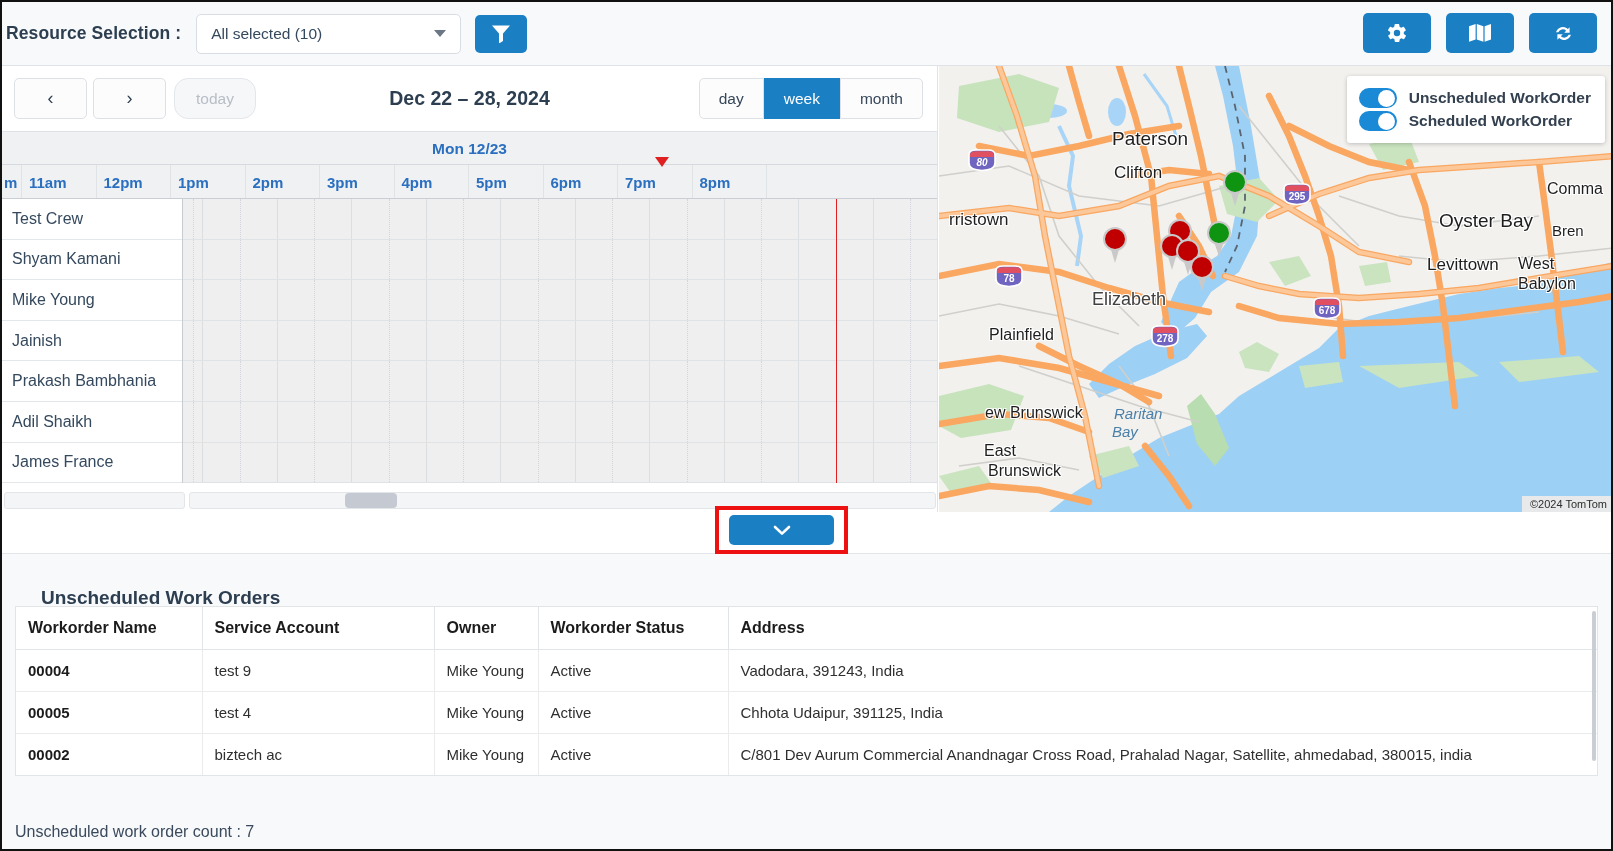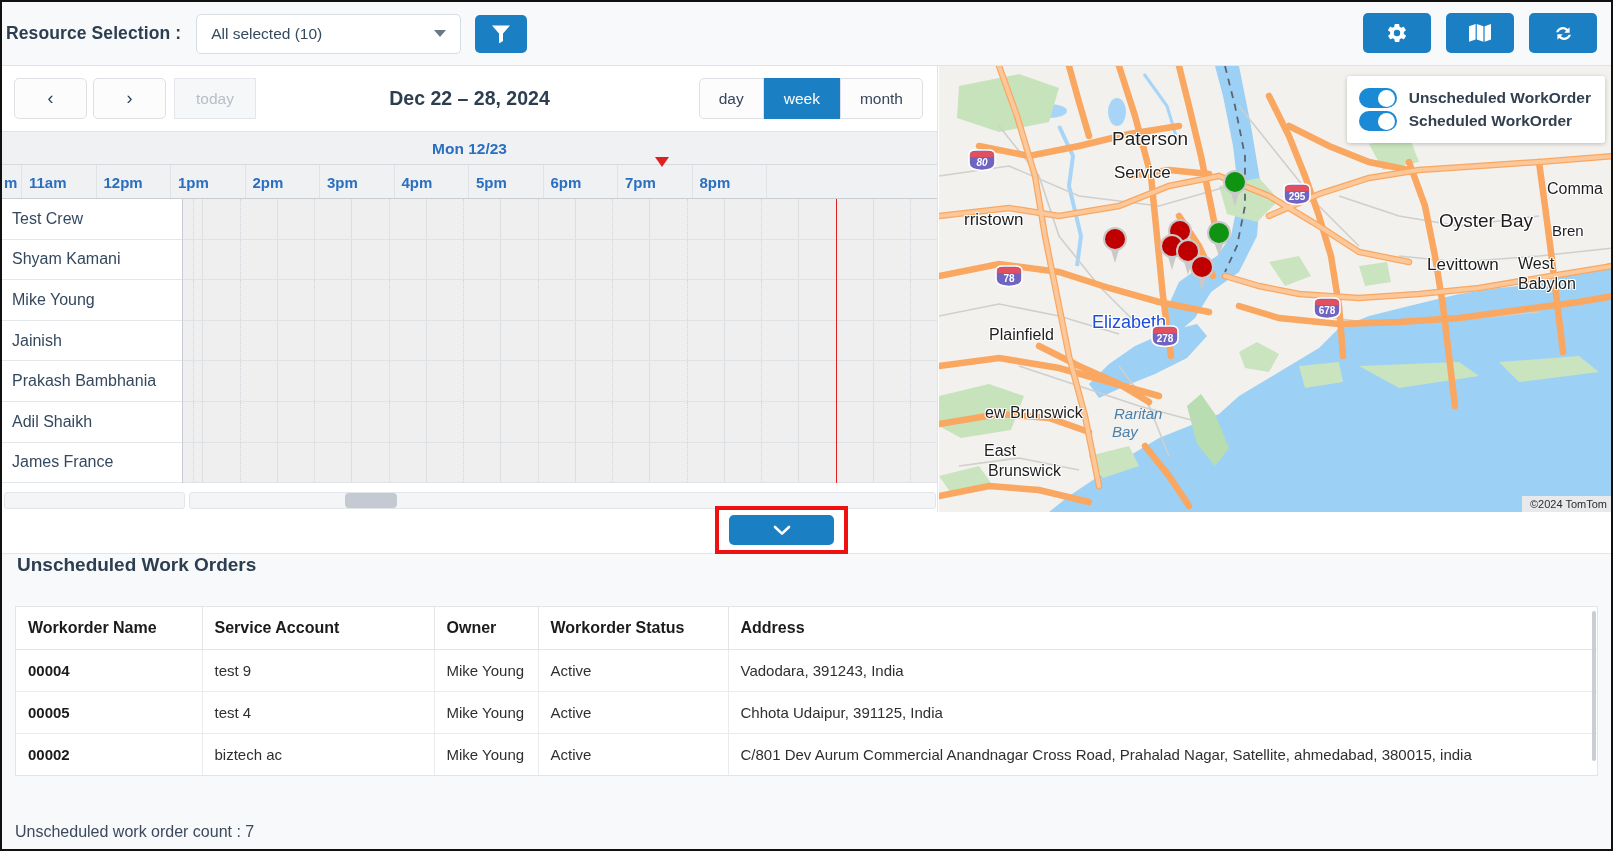--- a/index.html
+++ b/index.html
@@ -74,21 +74,21 @@
   }
   .nav-group { display: flex; margin-left: 12px; gap: 6px; }
   .nav-btn {
     width: 73px; height: 41px;
     background: #fcfcfd; border: 1px solid #dde1e6; border-radius: 5px;
     display: flex; align-items: center; justify-content: center;
     color: #2c3e50; font-size: 18px; cursor: pointer;
   }
   .today-btn {
     width: 82px; height: 41px; margin-left: 8px;
-    background: #f6f7f8; border: 1px solid #e3e6ea; border-radius: 0;
+    background: #f6f7f8; border: 1px solid #e3e6ea; border-radius: 14px;
     color: #b8bec6; font-size: 15.5px; cursor: default;
     display: flex; align-items: center; justify-content: center;
   }
   .cal-title {
     position: absolute; left: 0; right: 0; text-align: center;
     font-size: 19.5px; font-weight: bold; color: #2c3e50;
     pointer-events: none;
   }
   .view-group {
     position: absolute; right: 14px; display: flex;
@@ -253,21 +253,21 @@
     cursor: pointer; z-index: 3;
   }
 
   
   .unsched {
     position: absolute; left: 0; top: 552px; width: 1609px; height: 295px;
     background: #f8f9fb;
   }
   .unsched-head {
     position: relative; height: 55px;
-    display: flex; align-items: flex-start;
+    display: flex; align-items: flex-end; margin-left: 24px;
   }
   .unsched-title {
     margin-left: 15px;
     font-size: 19px; font-weight: bold; color: #2c3e50;
   }
   .search-box {
     position: absolute; right: 15px; top: 8px;
     width: 305px; height: 38px;
     background: #fff; border: 1px solid #dcdfe3;
     border-radius: 19px;
@@ -579,23 +579,23 @@
       <g stroke="#fcc89a" stroke-width="4" fill="none" stroke-linecap="round">
         <path d="M0 150 L70 142 L120 150 L180 140 L230 120 L280 110 L330 130 L380 160 L420 186 L470 196"></path>
         <path d="M60 0 L78 50 L96 110 L106 170 L118 230 L130 290 L146 350 L160 420"></path>
         <path d="M286 210 L320 220 L360 228 L420 232 L480 228 L540 222 L600 212 L674 200"></path>
         <path d="M330 150 L380 128 L430 112 L480 104 L540 100 L600 96 L674 90"></path>
       </g>
     </svg>
 
     <div id="map-labels">
         <div style="position: absolute; left: 173px; top: 62px; font-size: 19px; white-space: nowrap; z-index: 8; color: rgb(30, 30, 30); text-shadow: rgb(255, 255, 255) 1px 1px 0px, rgb(255, 255, 255) -1px 1px 0px, rgb(255, 255, 255) 1px -1px 0px, rgb(255, 255, 255) -1px -1px 0px;">Paterson</div>
-        <div style="position: absolute; left: 175px; top: 97px; font-size: 17px; white-space: nowrap; z-index: 8; color: rgb(30, 30, 30); text-shadow: rgb(255, 255, 255) 1px 1px 0px, rgb(255, 255, 255) -1px 1px 0px, rgb(255, 255, 255) 1px -1px 0px, rgb(255, 255, 255) -1px -1px 0px;">Service</div>
-        <div style="position: absolute; left: 25px; top: 144px; font-size: 17px; white-space: nowrap; z-index: 8; color: rgb(30, 30, 30); text-shadow: rgb(255, 255, 255) 1px 1px 0px, rgb(255, 255, 255) -1px 1px 0px, rgb(255, 255, 255) 1px -1px 0px, rgb(255, 255, 255) -1px -1px 0px;">rristown</div>
-        <div style="position: absolute; left: 153px; top: 246px; font-size: 18px; white-space: nowrap; z-index: 8; color: #1d4ed8; text-shadow: rgb(255, 255, 255) 1px 1px 0px, rgb(255, 255, 255) -1px 1px 0px, rgb(255, 255, 255) 1px -1px 0px, rgb(255, 255, 255) -1px -1px 0px;">Elizabeth</div>
+        <div style="position: absolute; left: 175px; top: 97px; font-size: 17px; white-space: nowrap; z-index: 8; color: rgb(30, 30, 30); text-shadow: rgb(255, 255, 255) 1px 1px 0px, rgb(255, 255, 255) -1px 1px 0px, rgb(255, 255, 255) 1px -1px 0px, rgb(255, 255, 255) -1px -1px 0px;">Clifton</div>
+        <div style="position: absolute; left: 10px; top: 144px; font-size: 17px; white-space: nowrap; z-index: 8; color: rgb(30, 30, 30); text-shadow: rgb(255, 255, 255) 1px 1px 0px, rgb(255, 255, 255) -1px 1px 0px, rgb(255, 255, 255) 1px -1px 0px, rgb(255, 255, 255) -1px -1px 0px;">rristown</div>
+        <div style="position: absolute; left: 153px; top: 223px; font-size: 18px; white-space: nowrap; z-index: 8; color: #404040; text-shadow: rgb(255, 255, 255) 1px 1px 0px, rgb(255, 255, 255) -1px 1px 0px, rgb(255, 255, 255) 1px -1px 0px, rgb(255, 255, 255) -1px -1px 0px;">Elizabeth</div>
         <div style="position: absolute; left: 50px; top: 260px; font-size: 16px; white-space: nowrap; z-index: 8; color: rgb(30, 30, 30); text-shadow: rgb(255, 255, 255) 1px 1px 0px, rgb(255, 255, 255) -1px 1px 0px, rgb(255, 255, 255) 1px -1px 0px, rgb(255, 255, 255) -1px -1px 0px;">Plainfield</div>
         <div style="position: absolute; left: 46px; top: 338px; font-size: 16px; white-space: nowrap; z-index: 8; color: rgb(30, 30, 30); text-shadow: rgb(255, 255, 255) 1px 1px 0px, rgb(255, 255, 255) -1px 1px 0px, rgb(255, 255, 255) 1px -1px 0px, rgb(255, 255, 255) -1px -1px 0px;">ew Brunswick</div>
         <div style="position: absolute; left: 45px; top: 376px; font-size: 16px; white-space: nowrap; z-index: 8; color: rgb(30, 30, 30); text-shadow: rgb(255, 255, 255) 1px 1px 0px, rgb(255, 255, 255) -1px 1px 0px, rgb(255, 255, 255) 1px -1px 0px, rgb(255, 255, 255) -1px -1px 0px;">East</div>
         <div style="position: absolute; left: 49px; top: 396px; font-size: 16px; white-space: nowrap; z-index: 8; color: rgb(30, 30, 30); text-shadow: rgb(255, 255, 255) 1px 1px 0px, rgb(255, 255, 255) -1px 1px 0px, rgb(255, 255, 255) 1px -1px 0px, rgb(255, 255, 255) -1px -1px 0px;">Brunswick</div>
         <div style="position: absolute; left: 500px; top: 144px; font-size: 19px; white-space: nowrap; z-index: 8; color: rgb(30, 30, 30); text-shadow: rgb(255, 255, 255) 1px 1px 0px, rgb(255, 255, 255) -1px 1px 0px, rgb(255, 255, 255) 1px -1px 0px, rgb(255, 255, 255) -1px -1px 0px;">Oyster Bay</div>
         <div style="position: absolute; left: 488px; top: 189px; font-size: 17px; white-space: nowrap; z-index: 8; color: rgb(30, 30, 30); text-shadow: rgb(255, 255, 255) 1px 1px 0px, rgb(255, 255, 255) -1px 1px 0px, rgb(255, 255, 255) 1px -1px 0px, rgb(255, 255, 255) -1px -1px 0px;">Levittown</div>
         <div style="position: absolute; left: 579px; top: 189px; font-size: 16px; white-space: nowrap; z-index: 8; color: rgb(30, 30, 30); text-shadow: rgb(255, 255, 255) 1px 1px 0px, rgb(255, 255, 255) -1px 1px 0px, rgb(255, 255, 255) 1px -1px 0px, rgb(255, 255, 255) -1px -1px 0px;">West</div>
         <div style="position: absolute; left: 579px; top: 209px; font-size: 16px; white-space: nowrap; z-index: 8; color: rgb(30, 30, 30); text-shadow: rgb(255, 255, 255) 1px 1px 0px, rgb(255, 255, 255) -1px 1px 0px, rgb(255, 255, 255) 1px -1px 0px, rgb(255, 255, 255) -1px -1px 0px;">Babylon</div>
         <div style="position: absolute; left: 608px; top: 114px; font-size: 16px; white-space: nowrap; z-index: 8; color: rgb(30, 30, 30); text-shadow: rgb(255, 255, 255) 1px 1px 0px, rgb(255, 255, 255) -1px 1px 0px, rgb(255, 255, 255) 1px -1px 0px, rgb(255, 255, 255) -1px -1px 0px;">Comma</div>
         <div style="position: absolute; left: 613px; top: 156px; font-size: 15px; white-space: nowrap; z-index: 8; color: rgb(30, 30, 30); text-shadow: rgb(255, 255, 255) 1px 1px 0px, rgb(255, 255, 255) -1px 1px 0px, rgb(255, 255, 255) 1px -1px 0px, rgb(255, 255, 255) -1px -1px 0px;">Bren</div>

